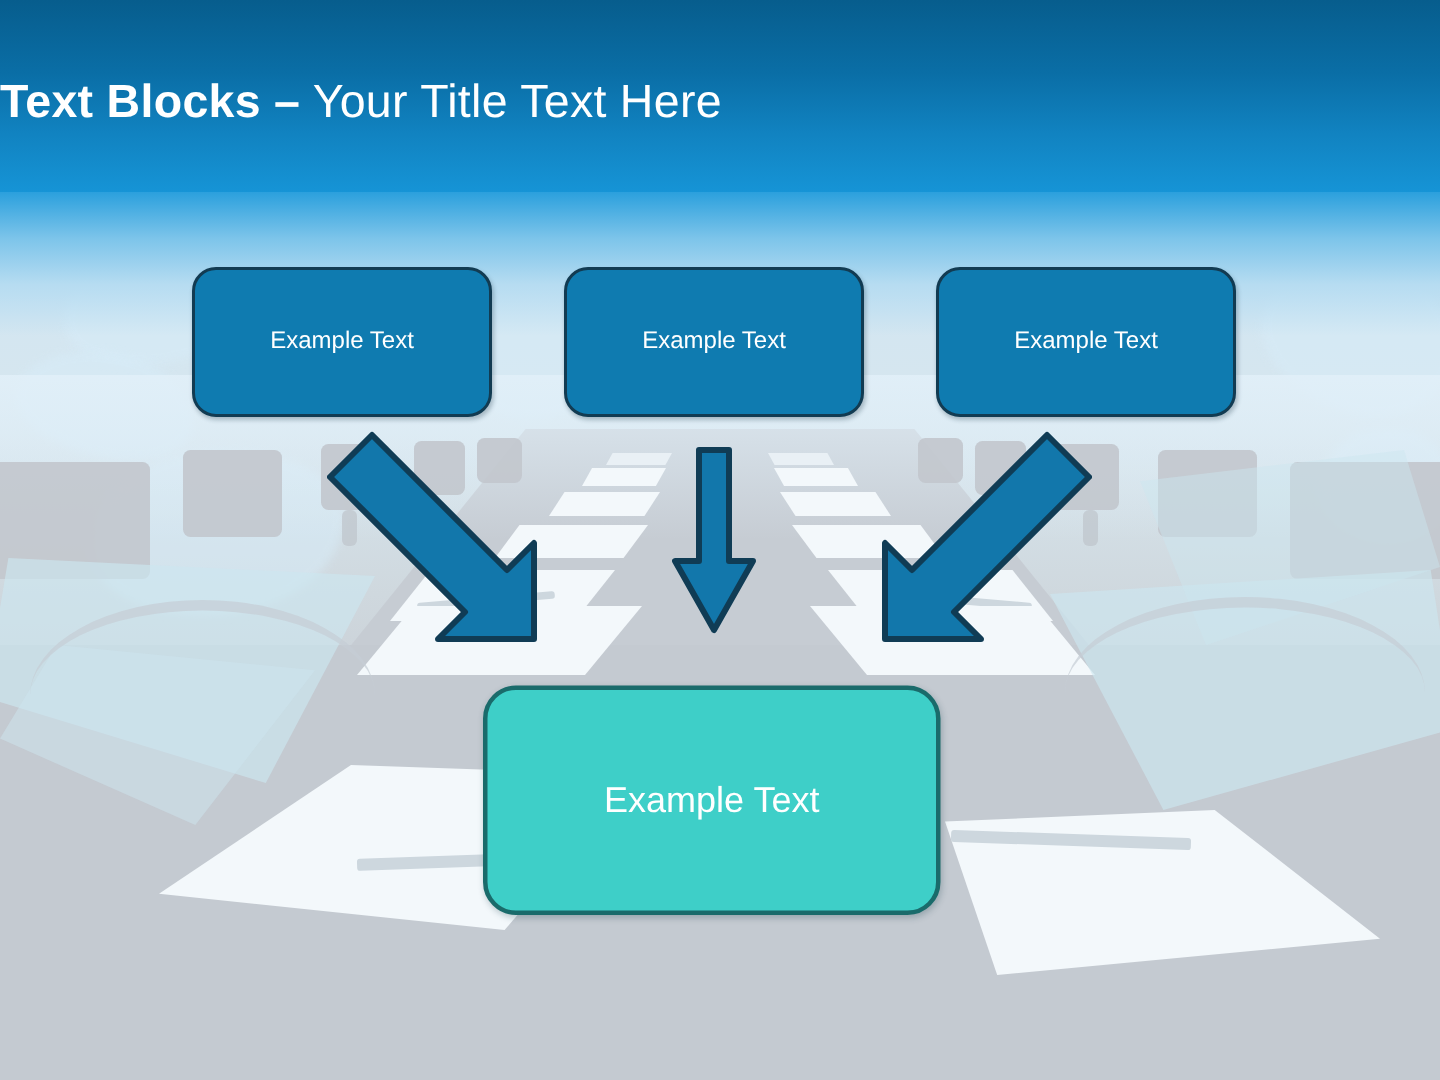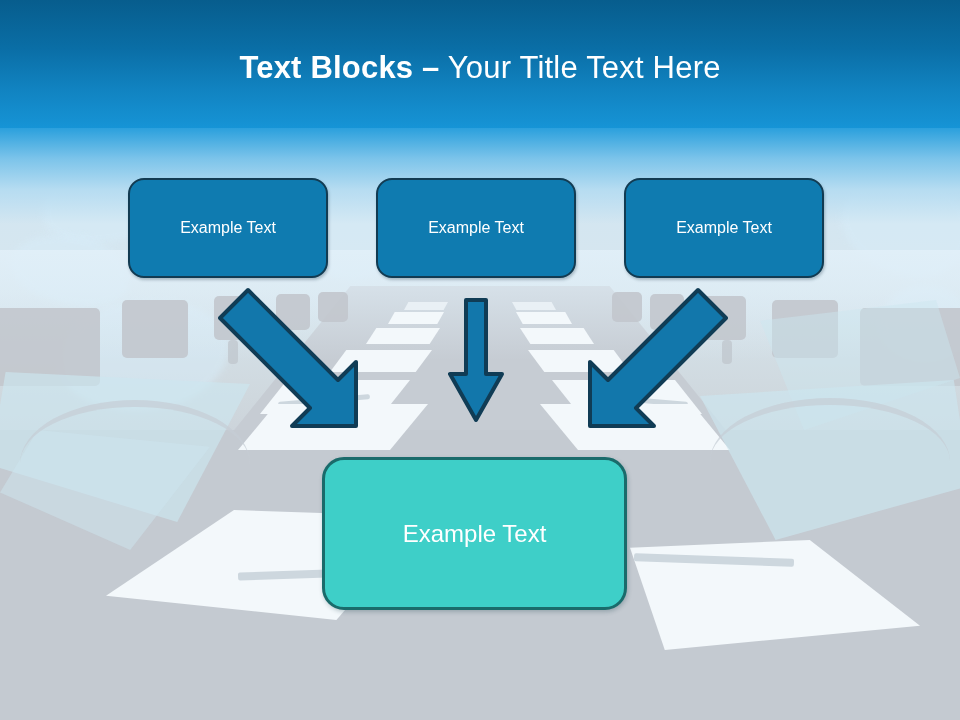--- a/index.html
+++ b/index.html
@@ -72,21 +72,21 @@
   #header {
     position: absolute; left: 0; top: 0; width: 960px; height: 128px;
     background: linear-gradient(180deg, #075d8d 0%, #0a6ea6 38%, #1183c1 70%, #1694d6 100%);
   }
   #header-fade {
     position: absolute; left: 0; top: 128px; width: 960px; height: 96px;
     background: linear-gradient(180deg, #2ba0dd 0%, #7cc4ea 32%, #b6dcf1 64%, rgba(208,231,243,0) 100%);
   }
   #title {
     position: absolute; left: 0; top: 50px; width: 960px;
-    text-align: center; color: #ffffff;
+    color: #ffffff;
     font-size: 31px; letter-spacing: .2px; white-space: nowrap;
   }
   #title .strong { font-weight: bold; }
   #title .light  { font-weight: normal; }
 
   
   .tbox {
     position: absolute; width: 200px; height: 100px;
     background: #0f7bb0; border: 2px solid #123b52;
     border-radius: 16px;

